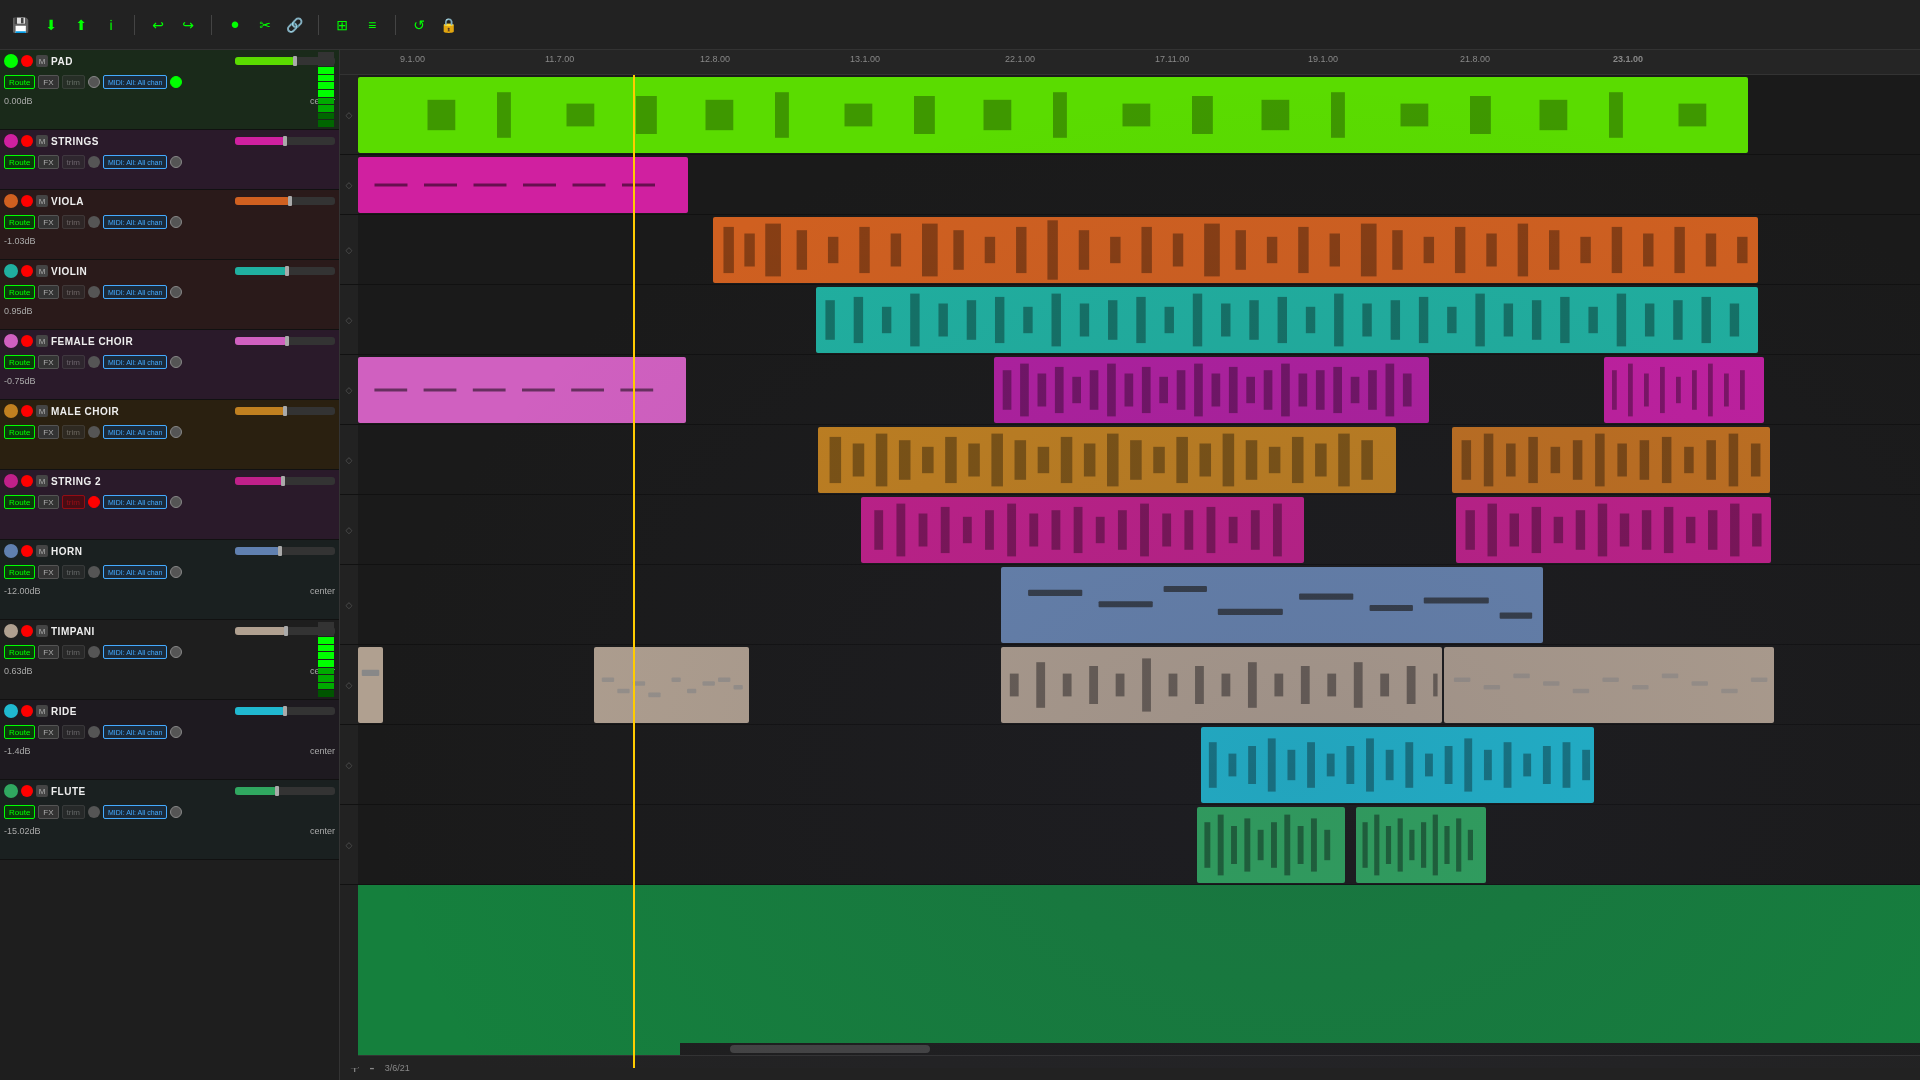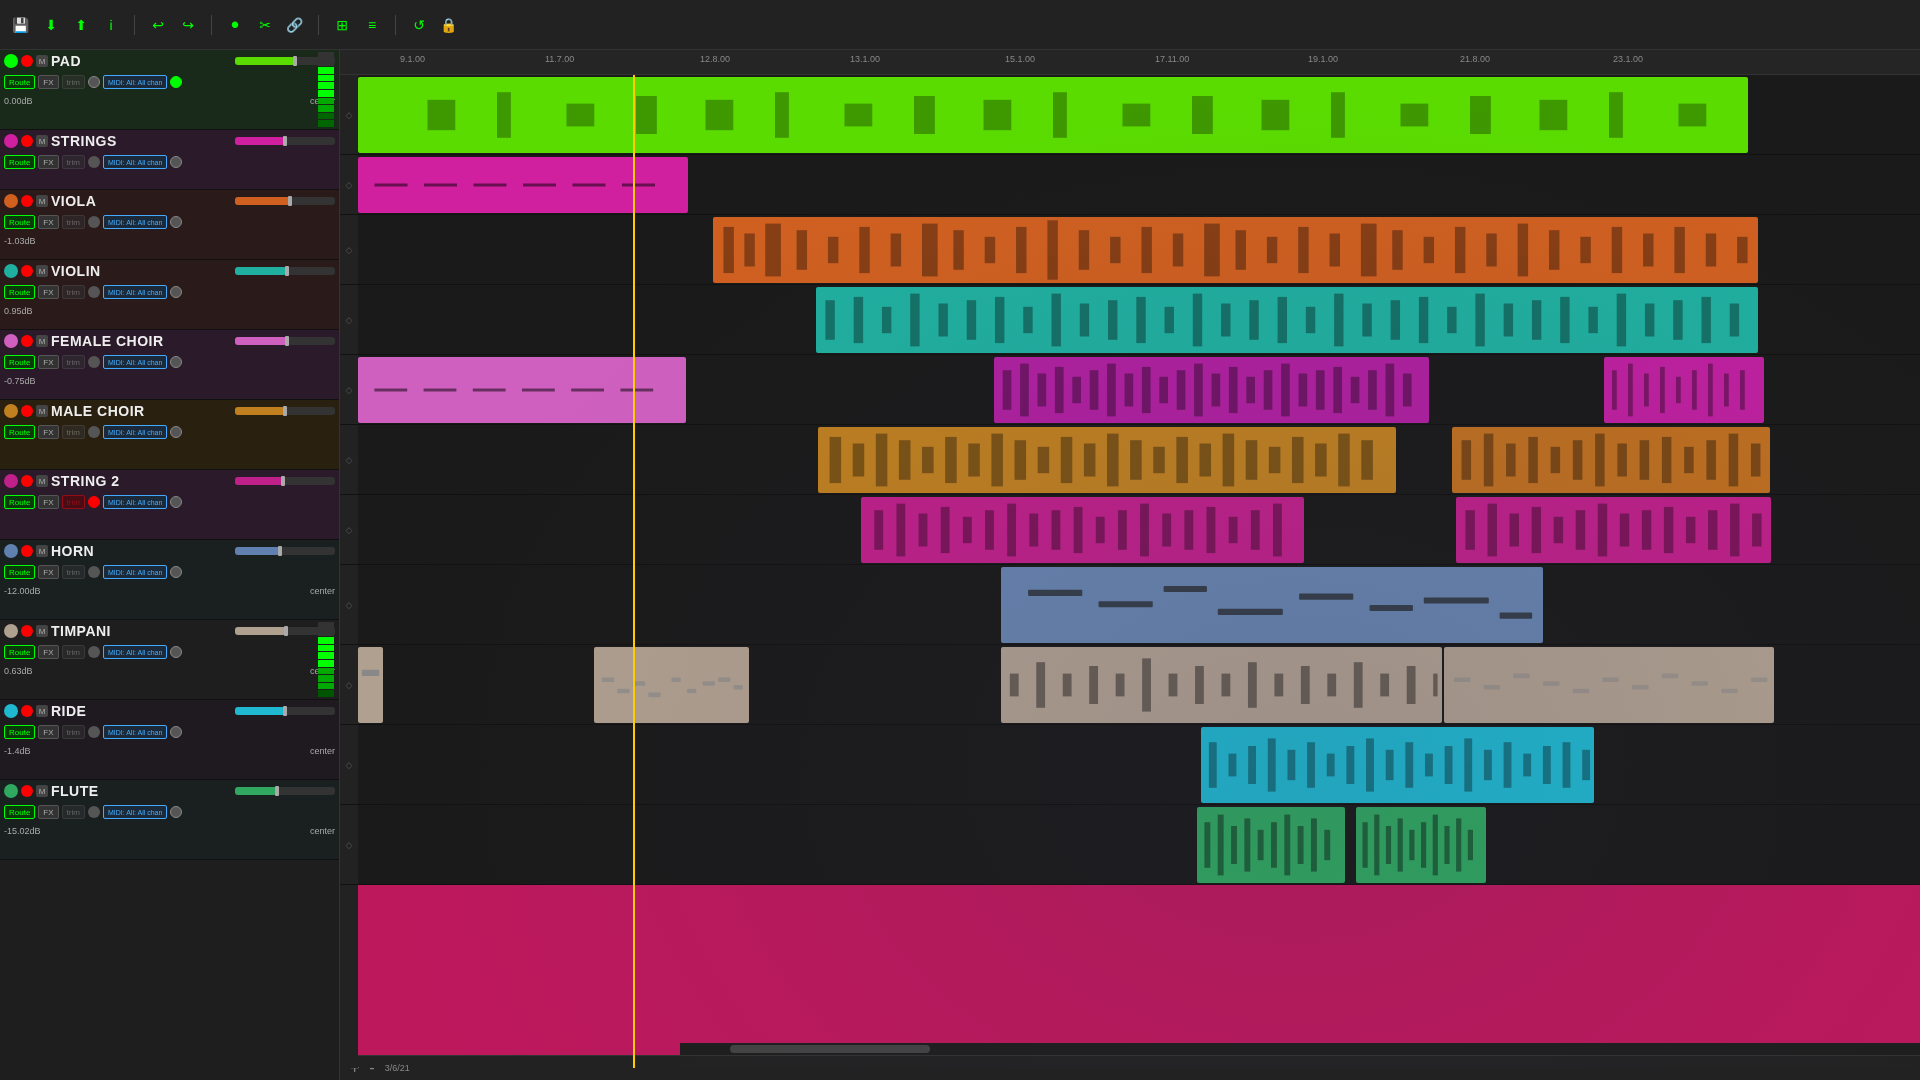--- a/index.html
+++ b/index.html
@@ -80,21 +80,21 @@
       width: 12px; height: 12px;
       border-radius: 2px;
       background: #444;
       font-size: 8px;
       display: flex; align-items: center; justify-content: center;
       cursor: pointer;
       color: #aaa;
     }
     .track-name {
       flex: 1;
-      font-size: 14px;
+      font-size: 10px;
       font-weight: bold;
       color: #eee;
       text-transform: uppercase;
       letter-spacing: 0.5px;
     }
 
     .track-controls {
       display: flex;
       align-items: center;
       padding: 2px 4px;
@@ -128,21 +128,21 @@
     }
     .pan-label {
       font-size: 9px;
       color: #aaa;
       margin-left: auto;
     }
 
     
     #arrange {
       flex: 1;
-      background: #be185d;
+      background: #15803d;
       position: relative;
       overflow: hidden;
     }
 
     
     #timeline-ruler {
       height: 25px;
       background: #252525;
       border-bottom: 1px solid #333;
       display: flex;
@@ -553,25 +553,25 @@
 
   </div>
 
   <div id="arrange" style="position:relative;">
 
     <div id="timeline-ruler" style="position:relative;height:25px;background:#252525;border-bottom:1px solid #333;">
       <span class="ruler-mark" style="left:60px;">9.1.00</span>
       <span class="ruler-mark" style="left:205px;">11.7.00</span>
       <span class="ruler-mark" style="left:360px;">12.8.00</span>
       <span class="ruler-mark" style="left:510px;">13.1.00</span>
-      <span class="ruler-mark" style="left:665px;">15.1.00</span>
+      <span class="ruler-mark" style="left:665px;">22.1.00</span>
       <span class="ruler-mark" style="left:815px;">17.11.00</span>
       <span class="ruler-mark" style="left:968px;">19.1.00</span>
       <span class="ruler-mark" style="left:1120px;">21.8.00</span>
-      <span class="ruler-mark" style="left:1273px;">23.1.00</span>
+      <span class="ruler-mark" style="left:1273px;font-weight:bold;">23.1.00</span>
     </div>
 
     <div style="position:absolute;left:0;top:25px;width:18px;bottom:12px;background:#222;z-index:5;">
       <div style="height:80px;border-bottom:1px solid #111;display:flex;align-items:center;justify-content:center;color:#555;font-size:9px;cursor:pointer;">◇</div>
       <div style="height:60px;border-bottom:1px solid #111;display:flex;align-items:center;justify-content:center;color:#555;font-size:9px;cursor:pointer;">◇</div>
       <div style="height:70px;border-bottom:1px solid #111;display:flex;align-items:center;justify-content:center;color:#555;font-size:9px;cursor:pointer;">◇</div>
       <div style="height:70px;border-bottom:1px solid #111;display:flex;align-items:center;justify-content:center;color:#555;font-size:9px;cursor:pointer;">◇</div>
       <div style="height:70px;border-bottom:1px solid #111;display:flex;align-items:center;justify-content:center;color:#555;font-size:9px;cursor:pointer;">◇</div>
       <div style="height:70px;border-bottom:1px solid #111;display:flex;align-items:center;justify-content:center;color:#555;font-size:9px;cursor:pointer;">◇</div>
       <div style="height:70px;border-bottom:1px solid #111;display:flex;align-items:center;justify-content:center;color:#555;font-size:9px;cursor:pointer;">◇</div>

